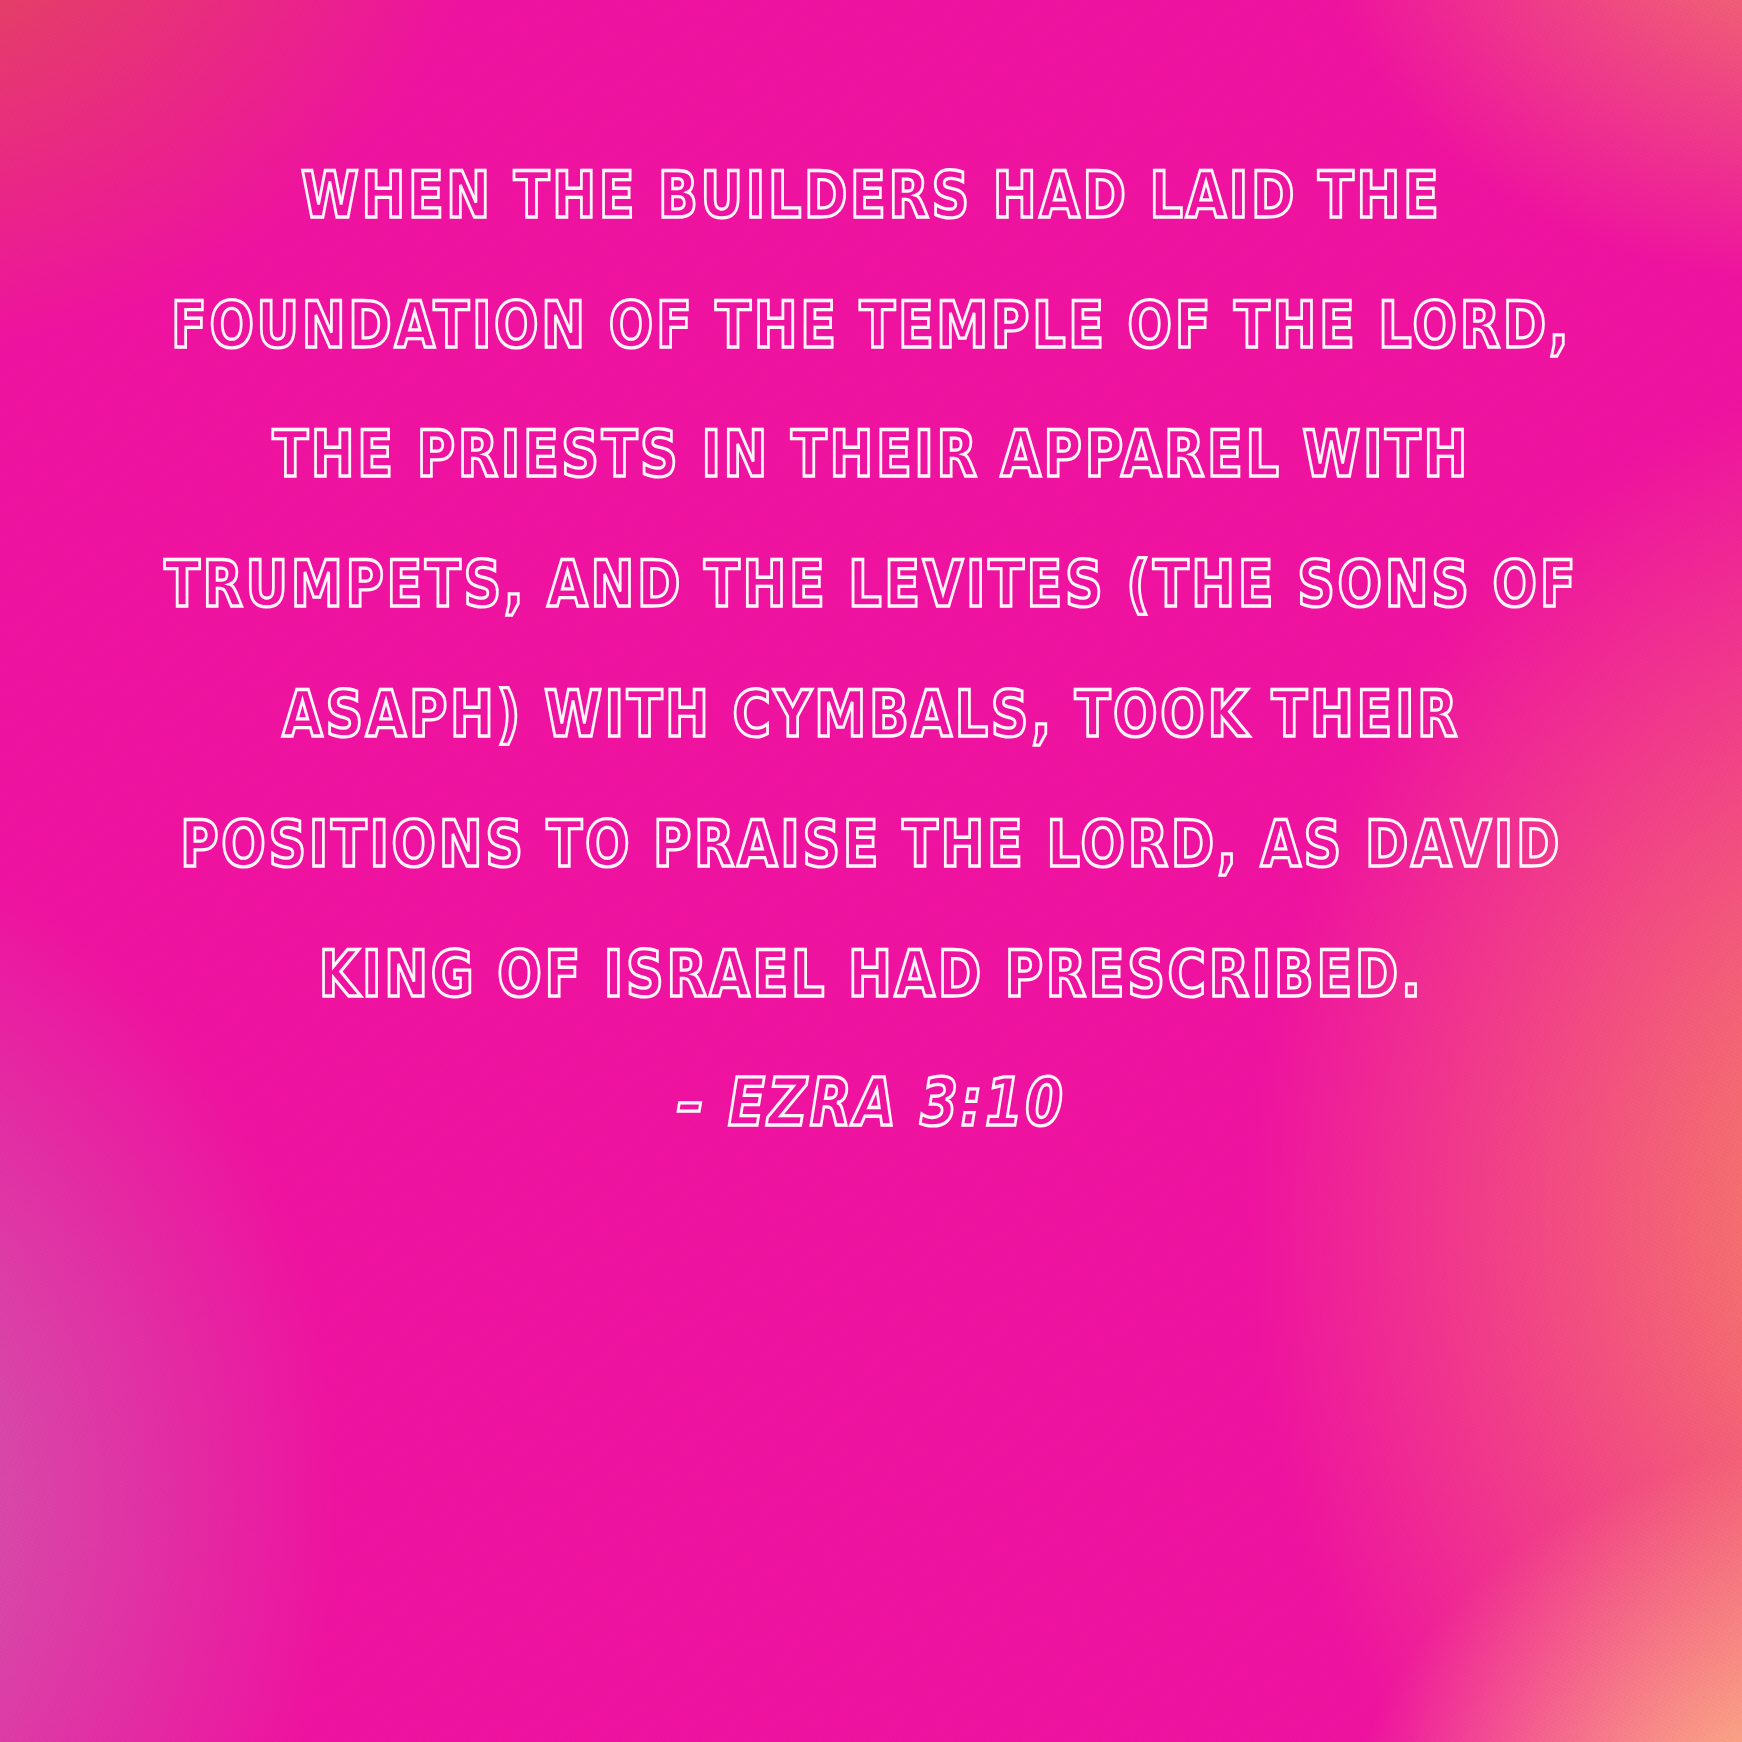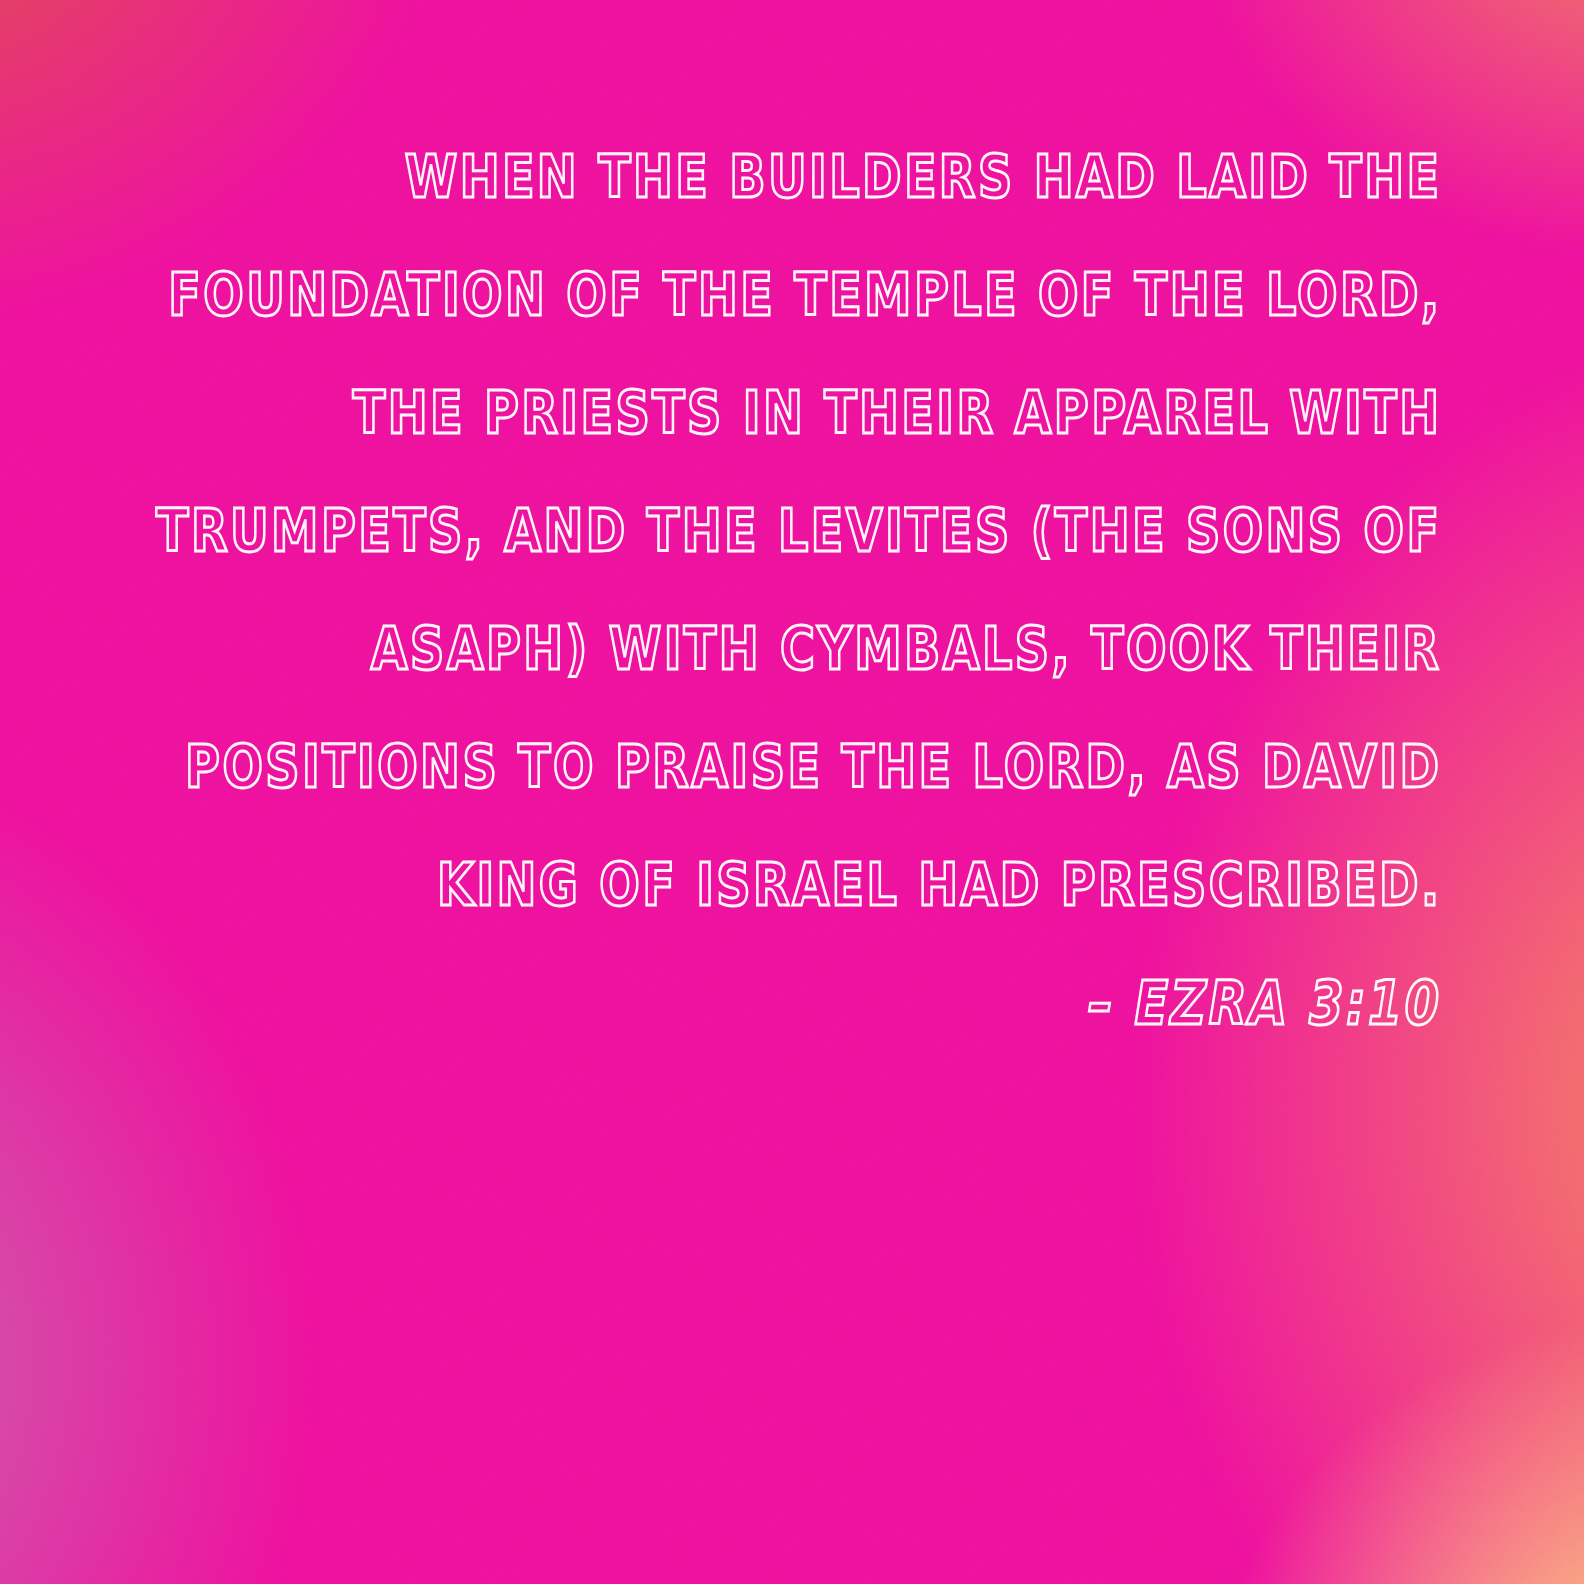--- a/index.html
+++ b/index.html
@@ -36,21 +36,21 @@
       repeating-linear-gradient(27deg, rgba(255,255,255,0.5) 0 1px, transparent 1px 3px),
       repeating-linear-gradient(117deg, rgba(0,0,0,0.5) 0 1px, transparent 1px 4px);
     mix-blend-mode: overlay;
     pointer-events: none;
   }
   .verse-block {
     position: absolute;
     left: 0;
     right: 0;
     top: 118px;
-    text-align: right;
+    text-align: center;
   }
   .verse-line {
     display: block;
     white-space: nowrap;
     font-size: 58px;
     line-height: 118px;
     font-weight: bold;
     letter-spacing: 3px;
     color: transparent;
     -webkit-text-stroke: 3px var(--text-outline);

